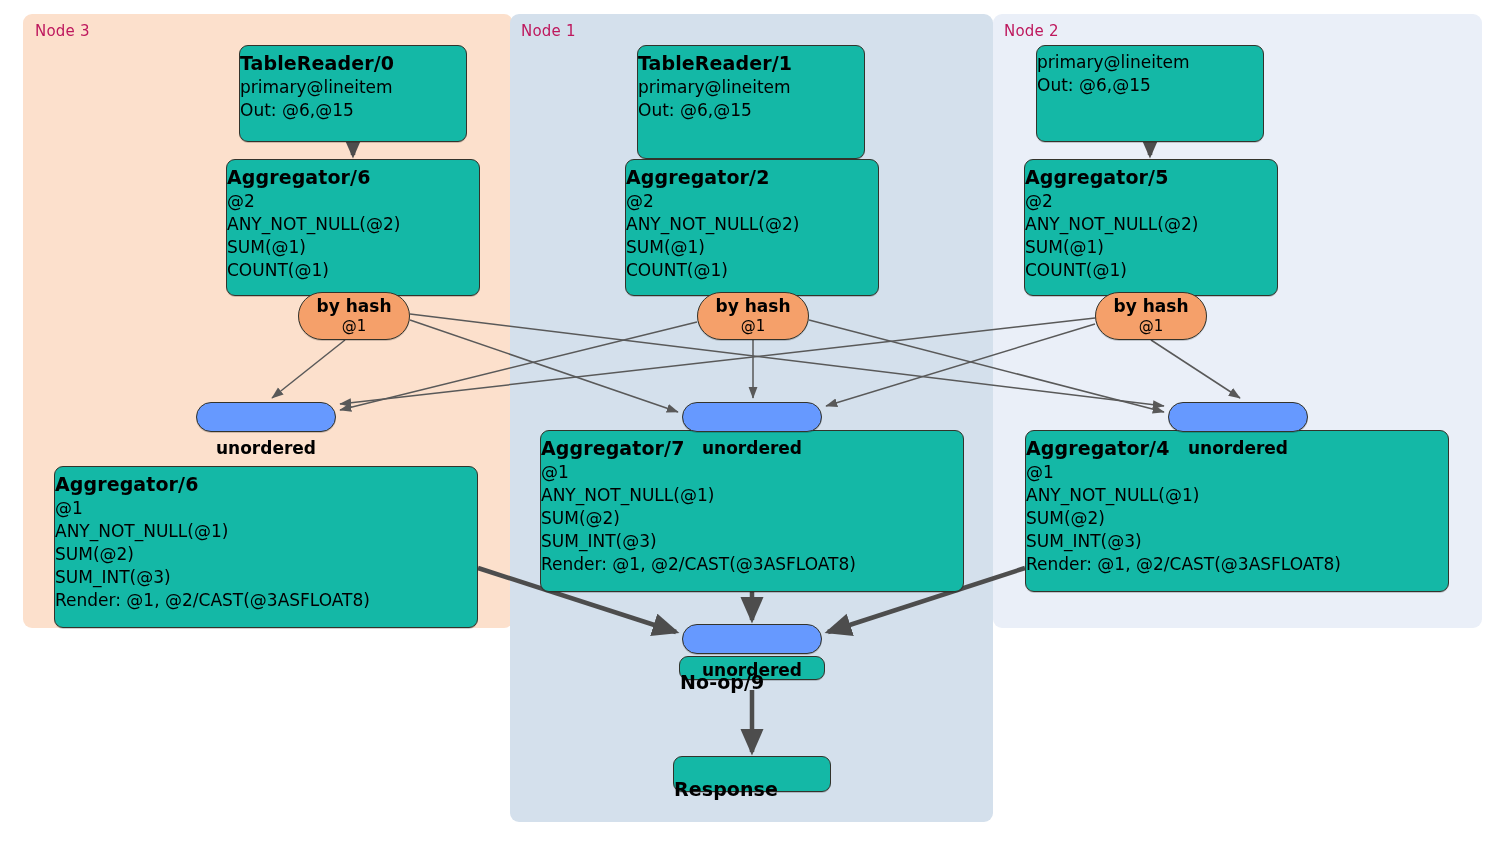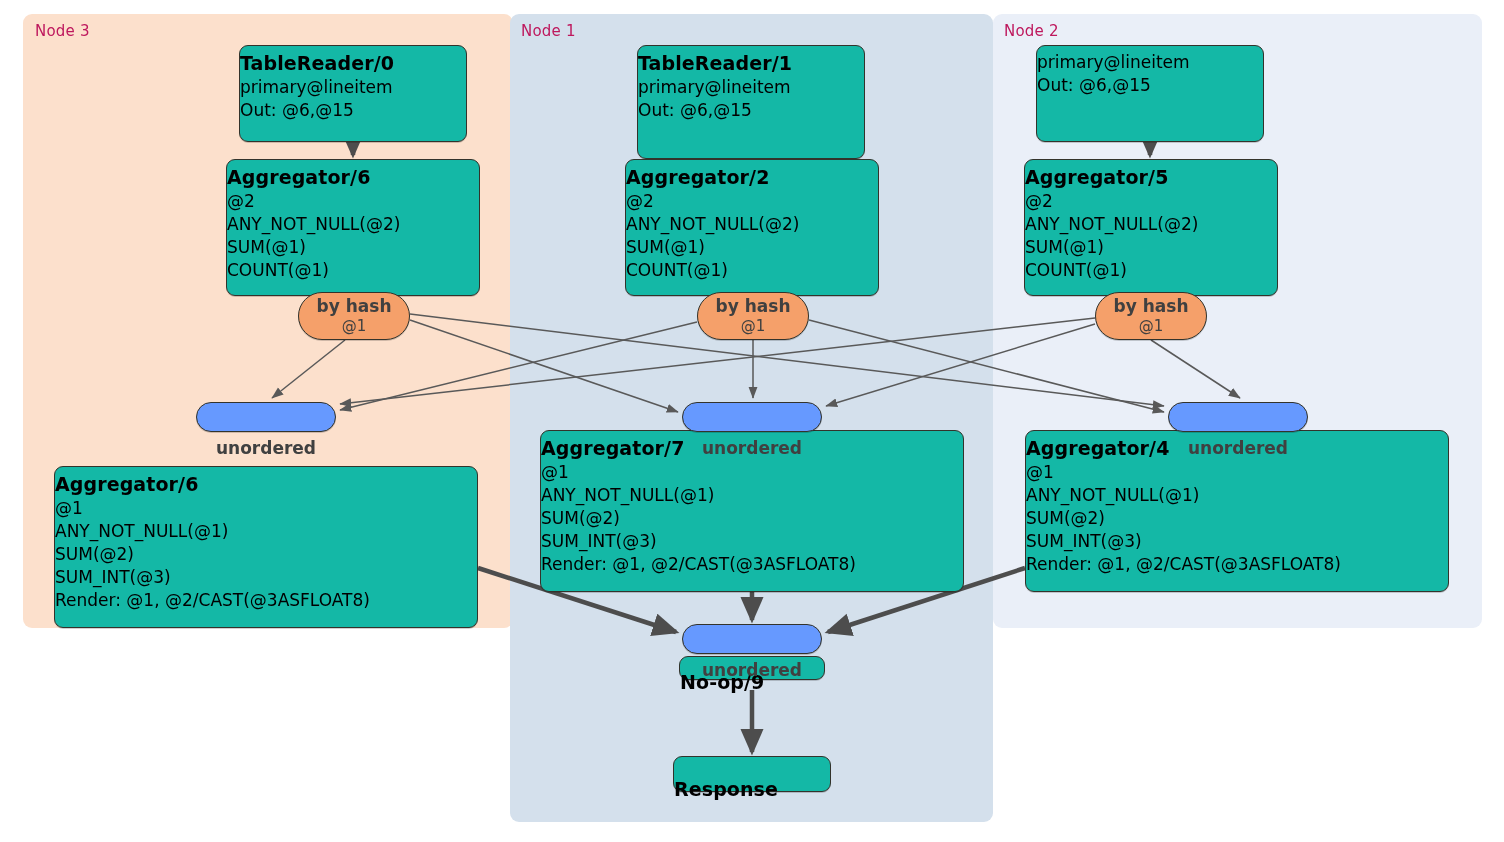--- a/index.html
+++ b/index.html
@@ -24,21 +24,21 @@
   .box .ttl{font-weight:bold;font-size:19px;line-height:25px;letter-spacing:.1px;}
   .box .ln{font-size:17px;line-height:23px;}
   .box.small .ttl{font-size:19px;line-height:26px;}
 
   .pill{
     position:absolute;
     box-sizing:border-box;
     border:1.6px solid #33332b;
     border-radius:999px;
     text-align:center;
-    color:#404040;
+    color:#000000;
     box-shadow:0 1px 0 rgba(0,0,0,.18);
   }
   .pill.blue{background:#6699ff;}
   .pill.blue .ttl{font-weight:bold;font-size:17px;line-height:28px;margin-top:31px;}
   .pill.orange{background:#f5a06a;padding-top:3px;}
   .pill.orange .ttl{font-weight:bold;font-size:17px;line-height:21px;}
   .pill.orange .ln{font-size:15px;line-height:19px;}
 </style>
 </head>
 <body>

